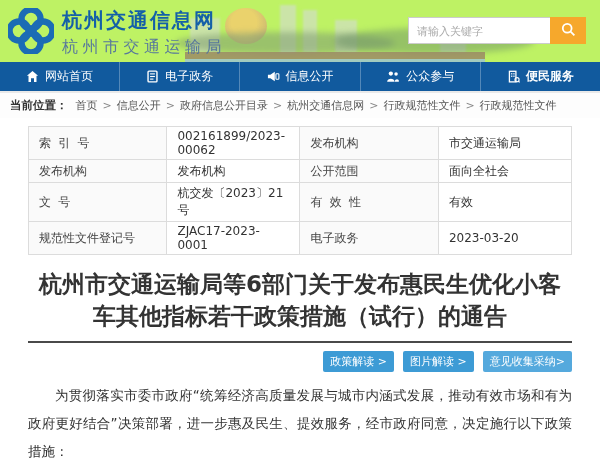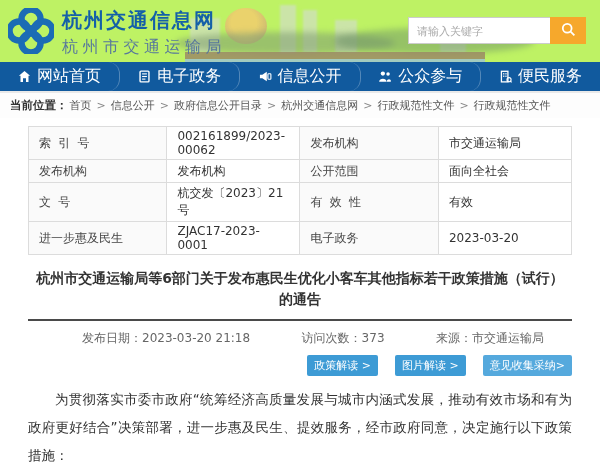--- a/index.html
+++ b/index.html
@@ -21,43 +21,43 @@
   .brand-text .t1 { font-size:20px; font-weight:bold; color:#1460a8; letter-spacing:2px; }
   .brand-text .t2 { font-size:16px; color:#57779c; letter-spacing:4.5px; margin-top:3px; }
 
   .searchbar { position:absolute; right:14px; top:17px; display:flex; z-index:5;margin-left:10px; }
   .searchbar input { width:142px; height:27px; border:1px solid #ccc; border-right:none; padding:0 8px; font-size:11px; color:#333; outline:none; background:#fff; }
   .searchbar input::placeholder { color:#aaa; }
   .searchbar button { width:36px; height:27px; border:none; background:#f6a82c; cursor:pointer; display:flex; align-items:center; justify-content:center; }
 
   
   .nav { display:flex; height:29px; background:#115a9e; }
-  .nav-item { flex:1; display:flex; align-items:center; justify-content:center; gap:6px; color:#fff; font-size:16px; border-right:1px solid rgba(255,255,255,.28); cursor:pointer;border-radius:12px; }
-  .nav-item:last-child { border-right:none; }
+  .nav-item { flex:1; display:flex; align-items:center; justify-content:center; gap:6px; color:#fff; font-size:12px; border-right:1px solid rgba(255,255,255,.28); cursor:pointer; }
+  .nav-item:last-child { border-right:none;font-weight:bold; }
   .nav-item svg { display:block; }
 
   
   .crumbbar { height:27px; display:flex; align-items:center; padding:0 10px; border-top:2px solid #e9e9e9; font-size:11px; color:#555; background:#fdfdfd; }
-  .crumbbar .loc { color:#333; font-weight:bold; margin-right:2px; font-size:11.5px; }
+  .crumbbar .loc { color:#333; font-weight:bold; margin-right:8px; font-size:11.5px; }
   .crumbbar a { color:#555; text-decoration:none; cursor:pointer; }
   .crumbbar .sep { margin:0 5px; color:#888; }
 
   
   .content { padding:8px 28px 0 28px; }
   table.meta { width:100%; border-collapse:collapse; table-layout:fixed; }
   table.meta td { border:1px solid #dcdcdc; height:23px; font-size:12px; color:#444; padding:2px 10px; }
   table.meta td.lbl { width:25.5%; background:#fafafa;font-family:Liberation Mono, monospace; }
   table.meta td.val { width:24.5%; color:#333; }
 
-  h1.doc-title { margin-top:13px; font-size:14px; font-weight:bold; color:#333; text-align:center; line-height:21px; padding:0 6px; }
+  h1.doc-title { margin-top:13px; font-size:23px; font-weight:bold; color:#333; text-align:center; line-height:32px; padding:0 6px; }
   .title-rule { border:none; border-top:2px solid #4a4a4a; margin-top:9px; }
 
   .meta-line { display:flex; justify-content:space-between; padding:9px 28px 0 54px; font-size:12px; color:#666; }
   .btn-row { text-align:right; margin-top:7px; }
-  .btn-row .abtn { display:inline-block; background:#3d9bd5; color:#fff; font-size:11px; padding:3px 7px; margin-left:12px; border-radius:2px; cursor:pointer; }
+  .btn-row .abtn { display:inline-block; background:#3d9bd5; color:#fff; font-size:11px; padding:3px 7px; margin-left:4px; border-radius:2px; cursor:pointer; }
   .btn-row .abtn.light { background:#55a9dd; }
 
   .body-text { margin-top:9px; }
   .body-text p { font-size:13.5px; color:#333; line-height:28px; text-indent:2em; text-align:justify; }
 </style>
 </head>
 <body>
 
 <div class="header">
   <div class="hz-art">
@@ -191,36 +191,31 @@
       <td class="lbl">公开范围</td>
       <td class="val">面向全社会</td>
     </tr>
     <tr>
       <td class="lbl">文 号</td>
       <td class="val">杭交发〔2023〕21号</td>
       <td class="lbl">有 效 性</td>
       <td class="val">有效</td>
     </tr>
     <tr>
-      <td class="lbl">进一步惠及民生</td>
+      <td class="lbl">规范性文件登记号</td>
       <td class="val">ZJAC17-2023-0001</td>
       <td class="lbl">电子政务</td>
       <td class="val">2023-03-20</td>
     </tr>
   </tbody>
     </table>
 
   <h1 class="doc-title">杭州市交通运输局等6部门关于发布惠民生优化小客车其他指标若干政策措施（试行）的通告</h1>
   <hr class="title-rule">
 
-  <div class="meta-line">
-    <span>发布日期：2023-03-20 21:18</span>
-    <span>访问次数：373</span>
-    <span>来源：市交通运输局</span>
-  </div>
 
   <div class="btn-row">
     <span class="abtn">政策解读 &gt;</span>
     <span class="abtn">图片解读 &gt;</span>
     <span class="abtn light">意见收集采纳&gt;</span>
   </div>
 
   <div class="body-text">
     <p>为贯彻落实市委市政府“统筹经济高质量发展与城市内涵式发展，推动有效市场和有为政府更好结合”决策部署，进一步惠及民生、提效服务，经市政府同意，决定施行以下政策措施：</p>
 

